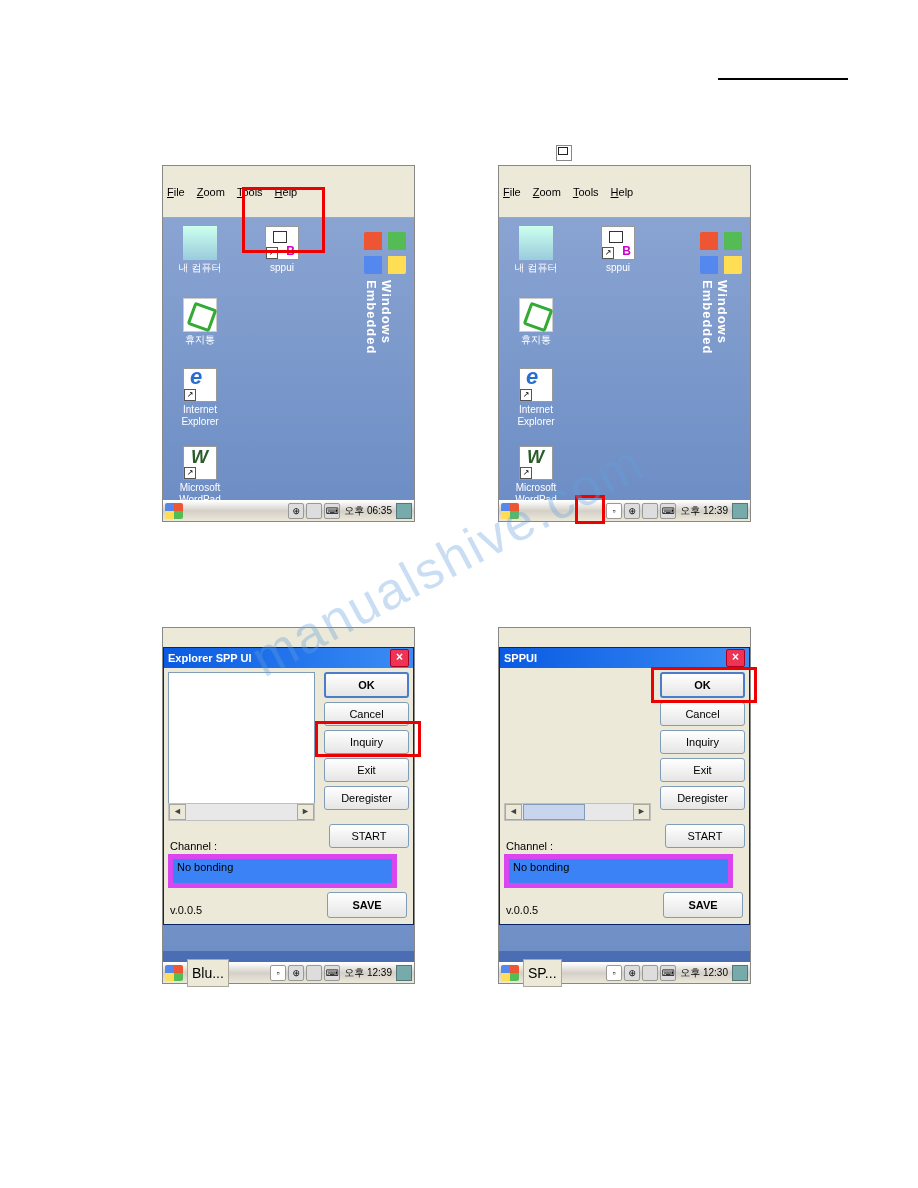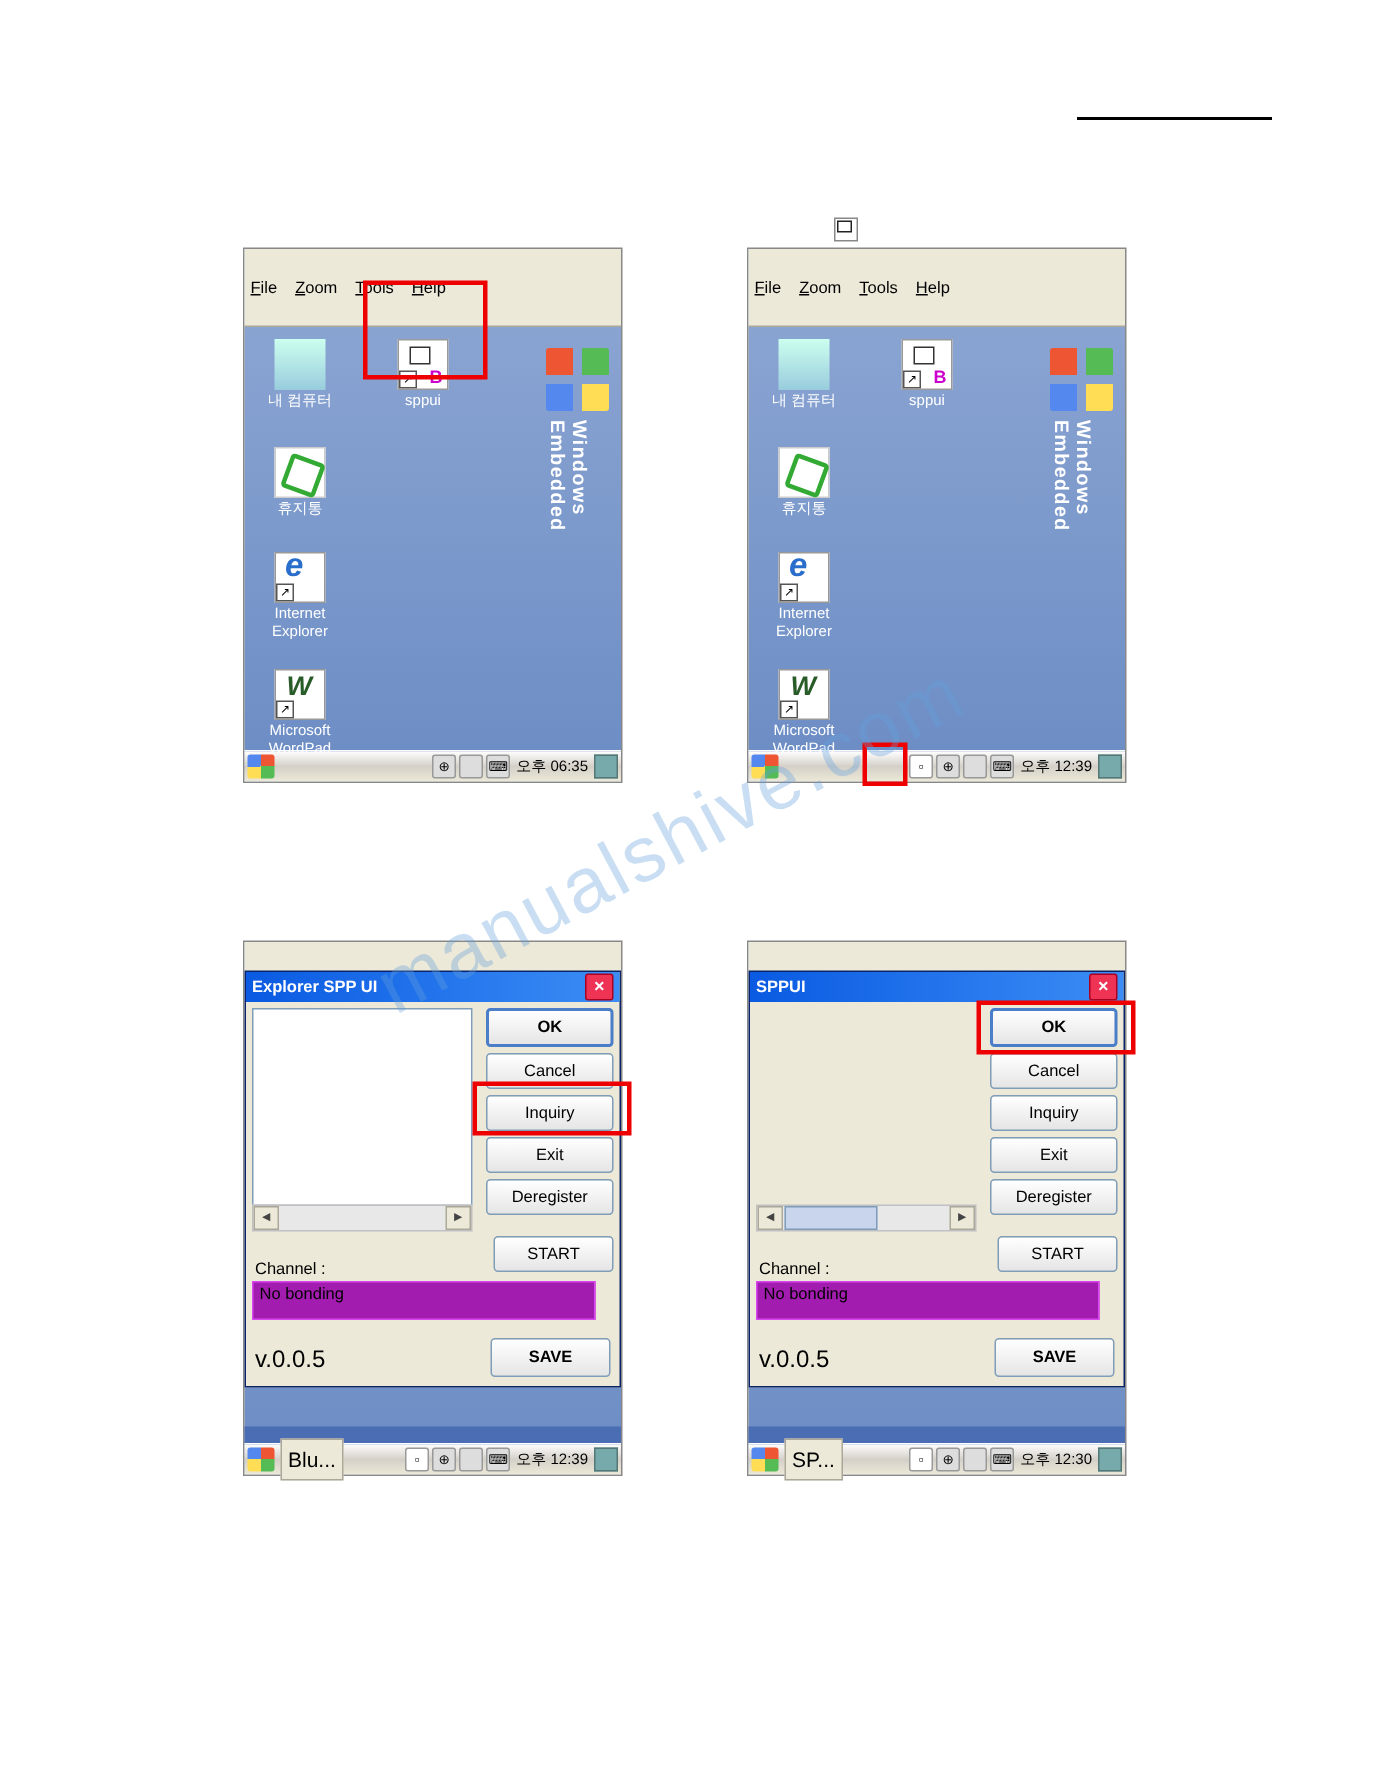--- a/index.html
+++ b/index.html
@@ -47,22 +47,22 @@
 .dlgbody{padding:4px;position:relative;height:248px}
 .listbox{position:absolute;left:4px;top:4px;width:145px;height:130px;background:#fff;border:1px solid #7f9db9;overflow:hidden}
 .listbox .sel{background:#316ac5;color:#fff;padding:1px 2px;font-size:10px;white-space:nowrap}
 .hscroll{position:absolute;left:4px;top:135px;width:145px;height:16px;background:#e8e8e8;border:1px solid #c0c0c0;display:flex}
 .hscroll .arr{width:15px;height:14px;background:#ece9d8;border:1px solid #aca899;text-align:center;font-size:9px;line-height:13px;color:#444}
 .hscroll .thumb{width:60px;height:14px;background:#c8d5ed;border:1px solid #7f9db9;margin-left:1px}
 .dbuttons{position:absolute;right:4px;top:4px;width:85px;display:flex;flex-direction:column;gap:4px}
 .dbtn{height:22px;background:linear-gradient(#fff,#e5e5e5);border:1px solid #7f9db9;border-radius:3px;font-size:11px;display:flex;align-items:center;justify-content:center}
 .dbtn.def{border:2px solid #4a7ec9;font-weight:bold}
 .chlabel{position:absolute;left:6px;top:172px;font-size:11px}
-.bondbox{position:absolute;left:4px;top:186px;right:16px;height:20px;background:#a21caf;border:1px solid #d946ef;padding:2px 4px;font-size:11px}
-.ver{position:absolute;left:6px;bottom:8px;font-size:16px}
+.bondbox{position:absolute;left:4px;top:186px;right:16px;height:20px;background:#3b82f6;border:5px solid #d946ef;padding:2px 4px;font-size:11px}
+.ver{position:absolute;left:6px;bottom:8px;font-size:11px}
 .savebtn{position:absolute;right:6px;bottom:6px;width:78px;height:24px;background:linear-gradient(#fff,#e5e5e5);border:1px solid #7f9db9;border-radius:3px;font-size:11px;font-weight:bold;display:flex;align-items:center;justify-content:center}
 .startbtn{position:absolute;right:4px;top:156px;width:78px;height:22px;background:linear-gradient(#fff,#e5e5e5);border:1px solid #7f9db9;border-radius:3px;font-size:11px;font-weight:normal;display:flex;align-items:center;justify-content:center}
 .desktop-strip{height:12px;background:#4a6db3}
 .wm{position:absolute;font-size:52px;color:rgba(100,160,220,0.35);font-weight:400;transform:rotate(-28deg);pointer-events:none;letter-spacing:2px}
 </style>
 </head>
 <body>
 
 <div class="page">
 <div class="hr" style="left:718px;top:78px;width:130px"></div>

